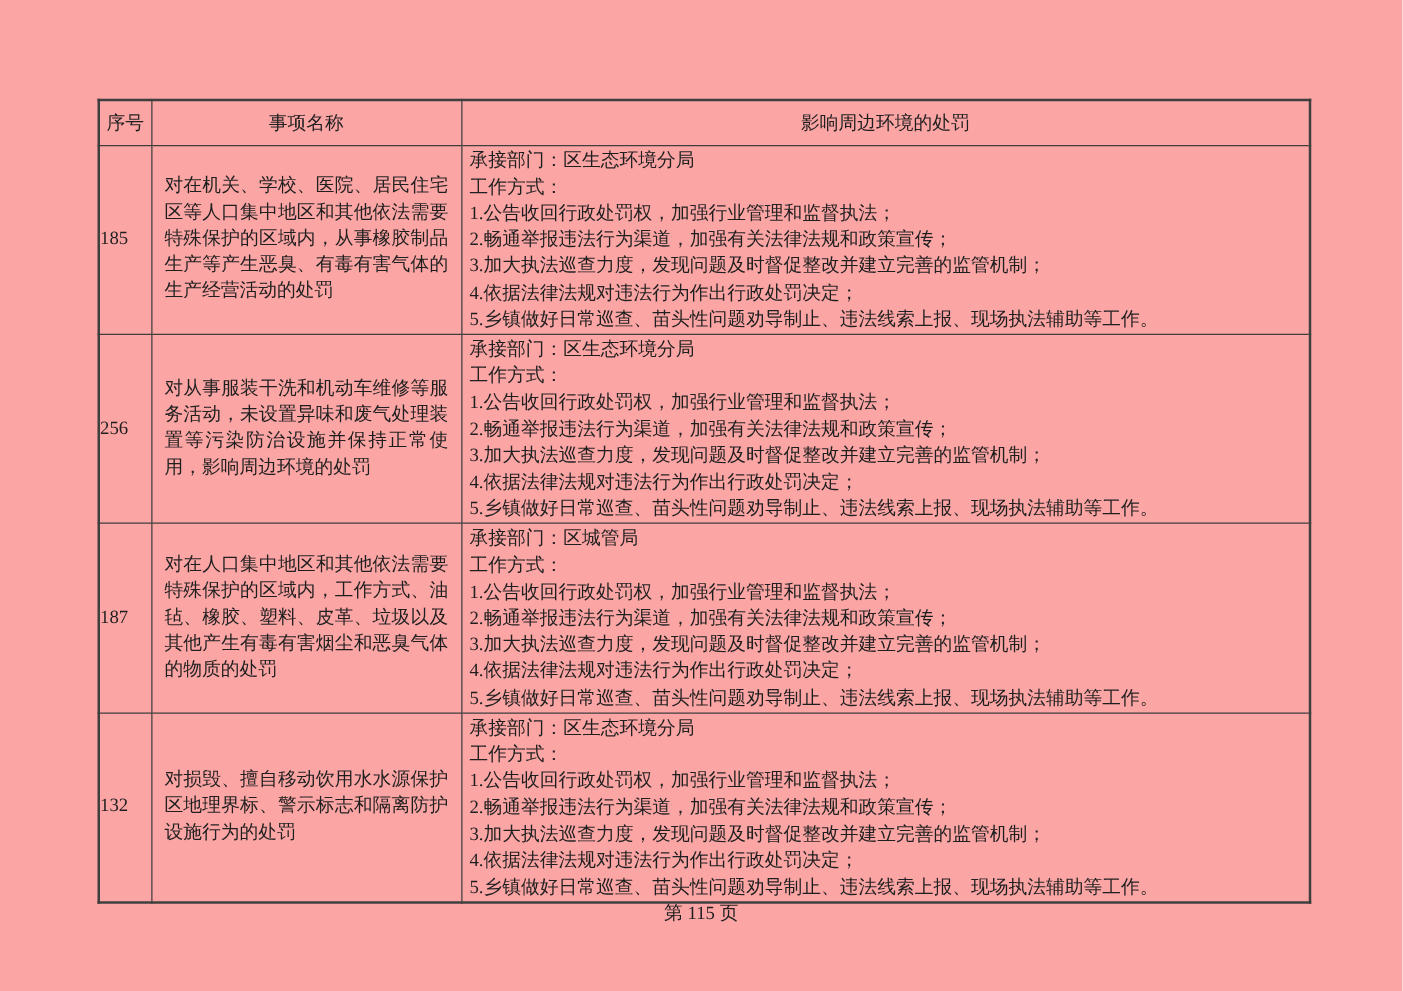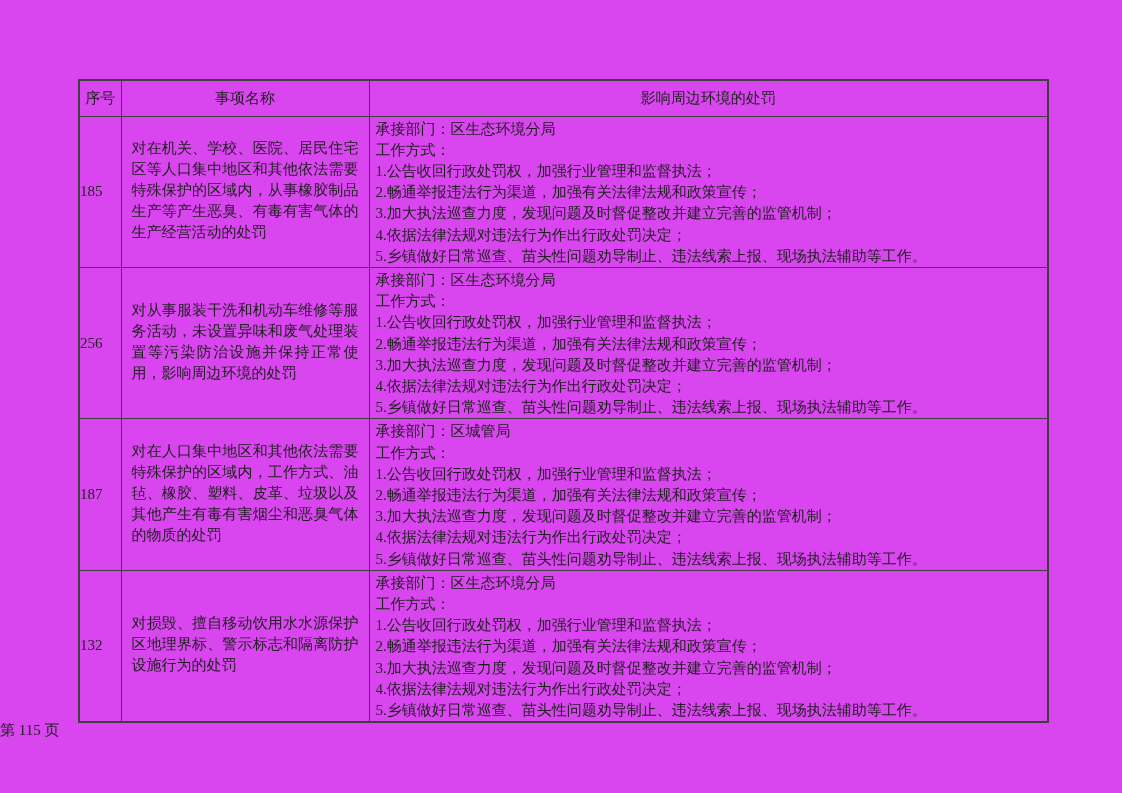--- a/index.html
+++ b/index.html
@@ -1,21 +1,21 @@
 <!DOCTYPE html>
 <html><head>
 <meta charset="utf-8">
 <style>
   * { margin: 0; padding: 0; box-sizing: border-box; }
   html, body { background: #ffffff; }
   .page {
     position: relative;
     width: 1122px;
     height: 793px;
-    background: #d946ef;
+    background: #fca5a5;
     font-family: "Liberation Serif", "DejaVu Serif", serif;
     color: #1f1f1f;
     overflow: hidden;
   }
   table.doc-table {
     position: absolute;
     left: 78px;
     top: 79px;
     width: 969px;
     border-collapse: collapse;
@@ -39,35 +39,35 @@
     text-align: center;
     font-size: 15px;
   }
   td.cell-id {
     font-size: 15px;
   }
   td.cell-name {
     padding: 12px 10px;
     text-align: justify;
     line-height: 21px;
-    font-family: Liberation Mono, monospace;
   }
   td.cell-dept {
     padding: 2px 8px 0 6px;
     vertical-align: top;
     line-height: 21.2px;
   }
   .dept-line, .method-label, .method-line {
     white-space: normal;
   }
   .page-footer {
     position: absolute;
     left: 0;
     top: 721px;
     width: 100%;
+    text-align: center;
     font-size: 15px;
   }
 </style>
 </head>
 <body>
 
 <div class="page">
 
   <table class="doc-table">
     <colgroup>

